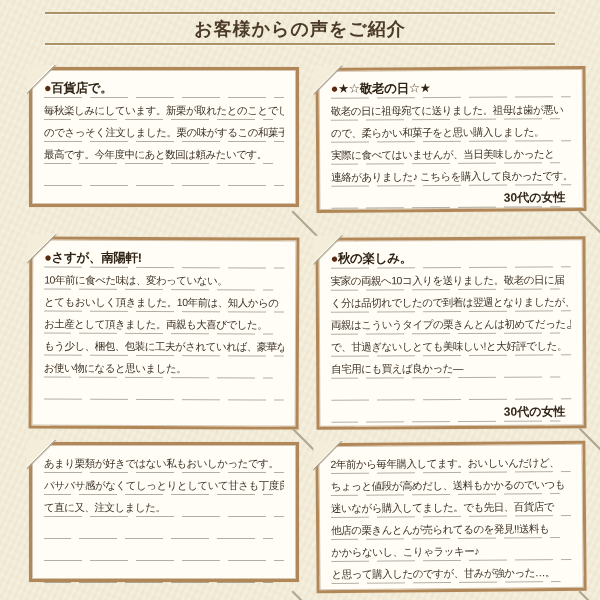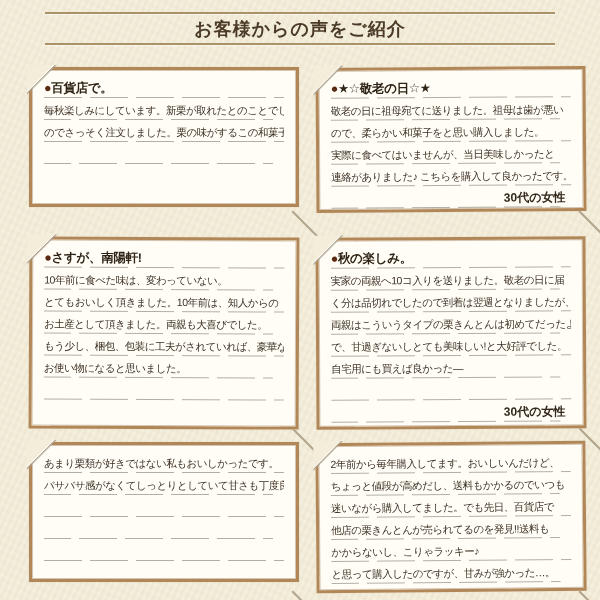--- a/index.html
+++ b/index.html
@@ -82,20 +82,21 @@
   <div class="rule"></div>
 </div>
 
 <div class="row row-1" id="row0">
   <div class="card-wrap">
     <div class="slit"></div>
     <div class="card c0">
         <div class="line title"><span class="bullet">●</span><span>百貨店で。</span></div>
         <div class="line">毎秋楽しみにしています。新栗が取れたとのことでした</div>
         <div class="line">のでさっそく注文しました。栗の味がするこの和菓子は</div>
+        <div class="line">最高です。今年度中にあと数回は頼みたいです。</div>
         <div class="line"></div>
       </div>
   </div>
 
   <div class="card-wrap">
     <div class="slit"></div>
     <div class="card c1">
         <div class="line title"><span class="bullet">●</span><span>★☆敬老の日☆★</span></div>
         <div class="line">敬老の日に祖母宛てに送りました。祖母は歯が悪い</div>
         <div class="line">ので、柔らかい和菓子をと思い購入しました。</div>
@@ -132,20 +133,21 @@
         <div class="line attr">30代の女性</div>
       </div>
   </div>
 </div>
 <div class="row row-3" id="row2">
   <div class="card-wrap">
     <div class="slit"></div>
     <div class="card c4">
         <div class="line">あまり栗類が好きではない私もおいしかったです。</div>
         <div class="line">バサバサ感がなくてしっとりとしていて甘さも丁度良く</div>
+        <div class="line">て直に又、注文しました。</div>
         <div class="line"></div>
         <div class="line"></div>
         <div class="line"></div>
       </div>
   </div>
 
   <div class="card-wrap">
     <div class="slit"></div>
     <div class="card c5">
         <div class="line">2年前から毎年購入してます。おいしいんだけど、</div>

